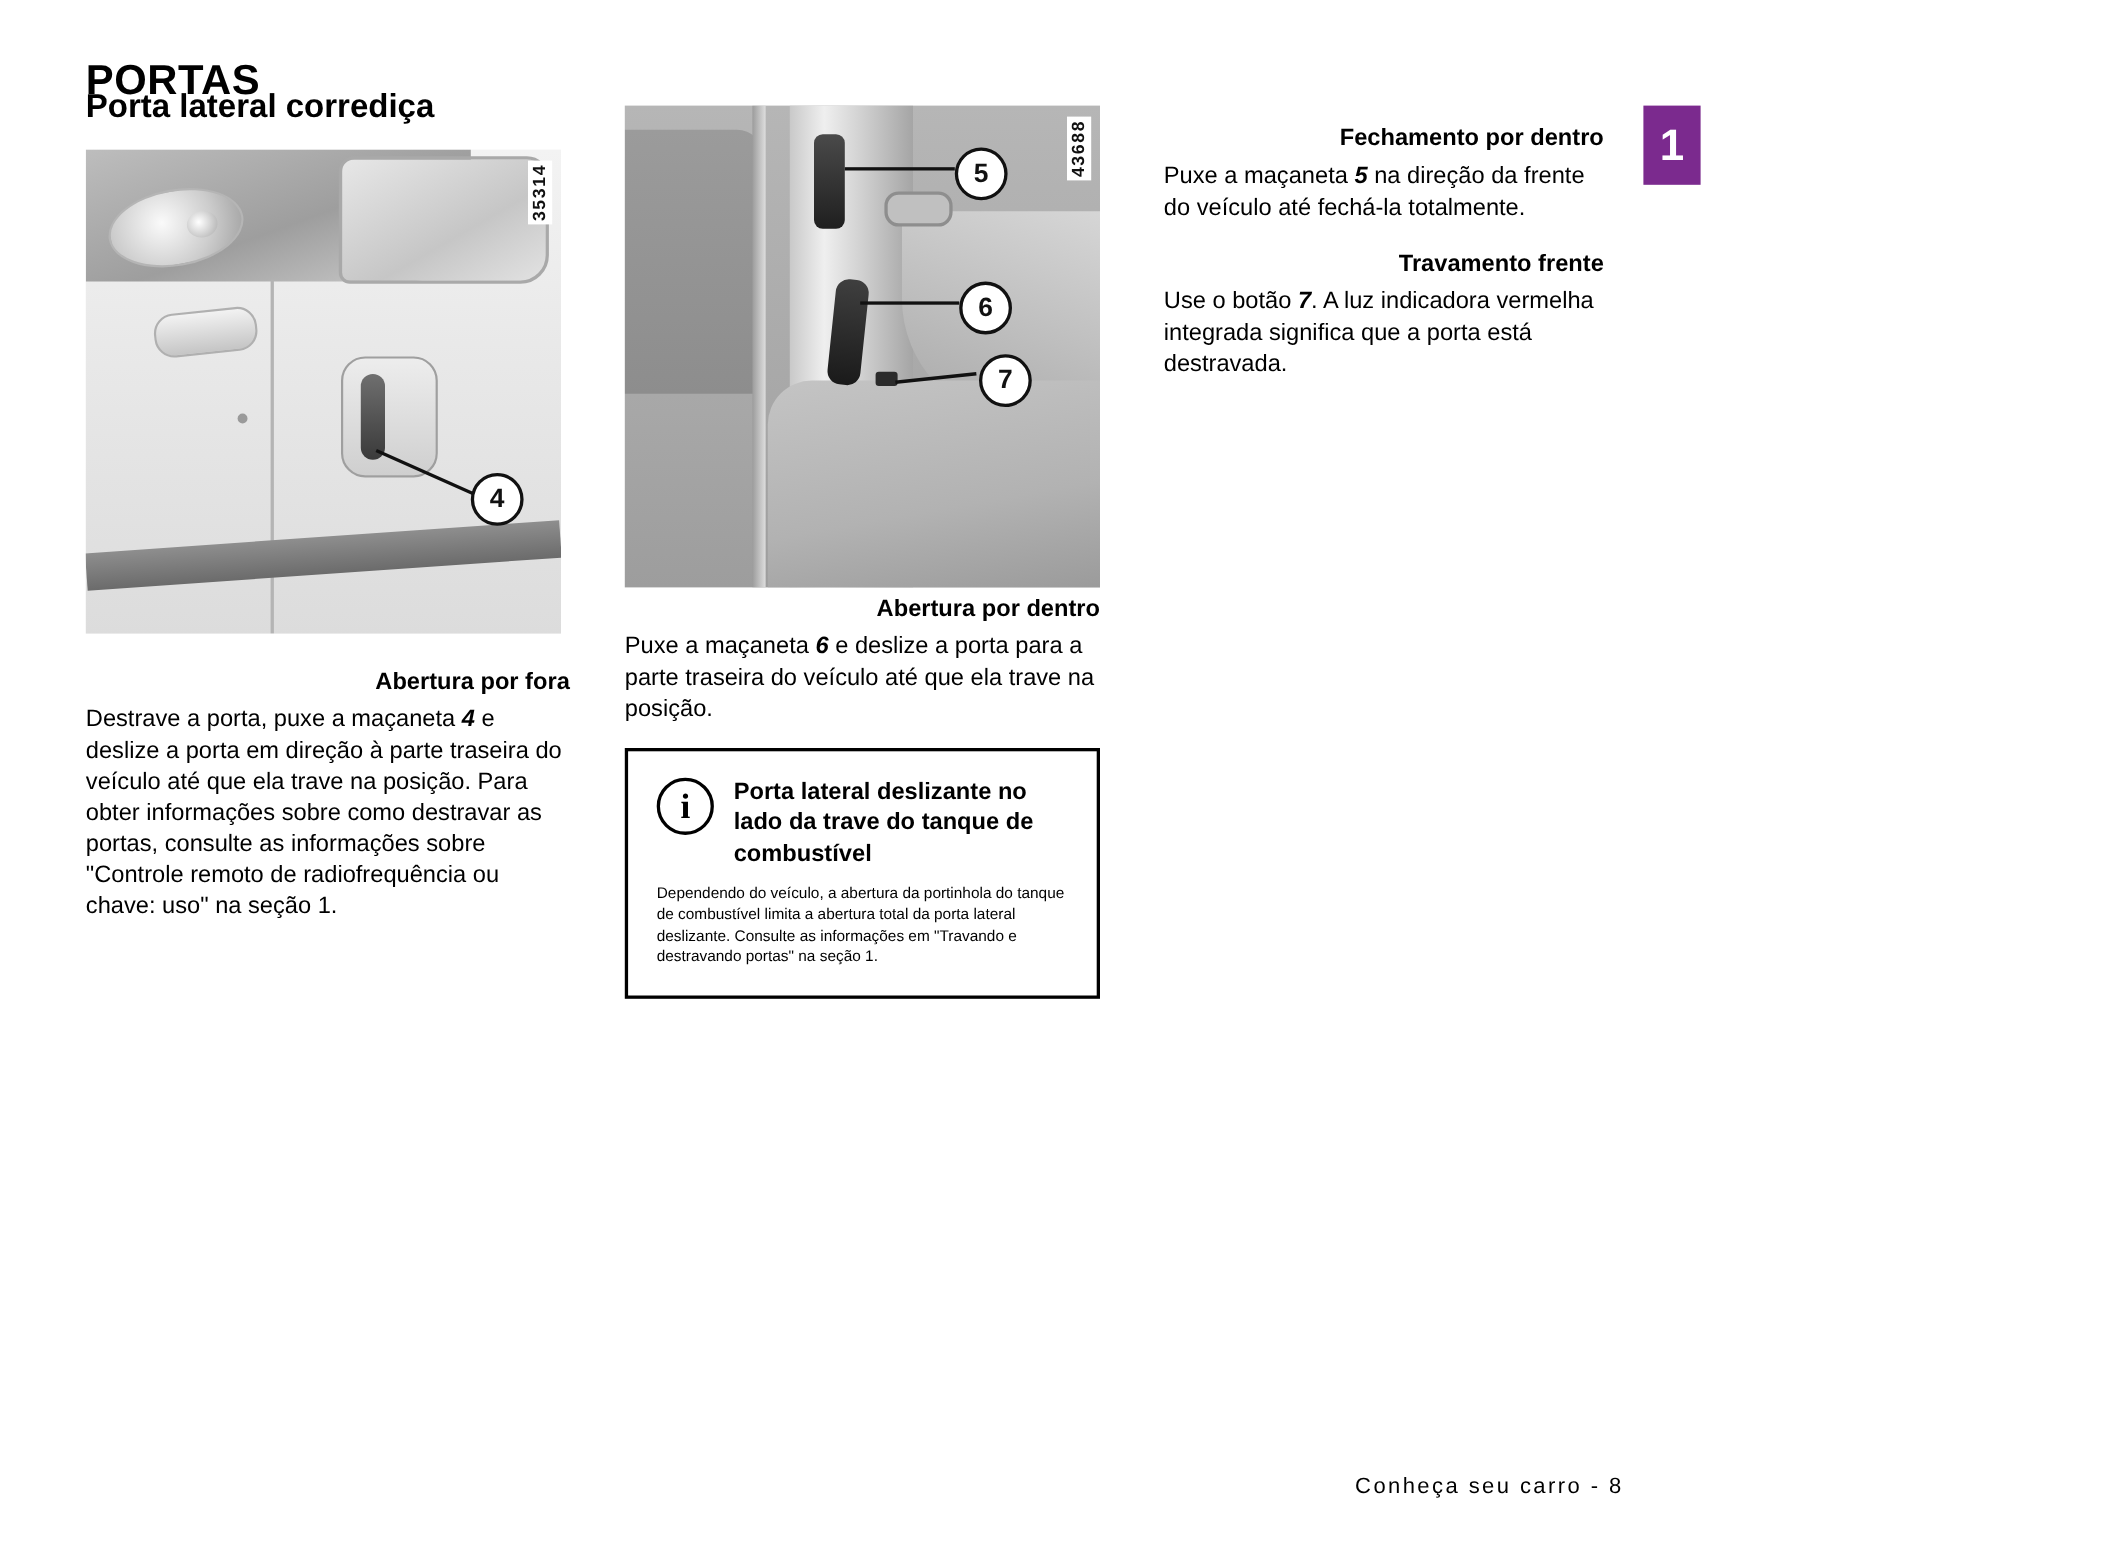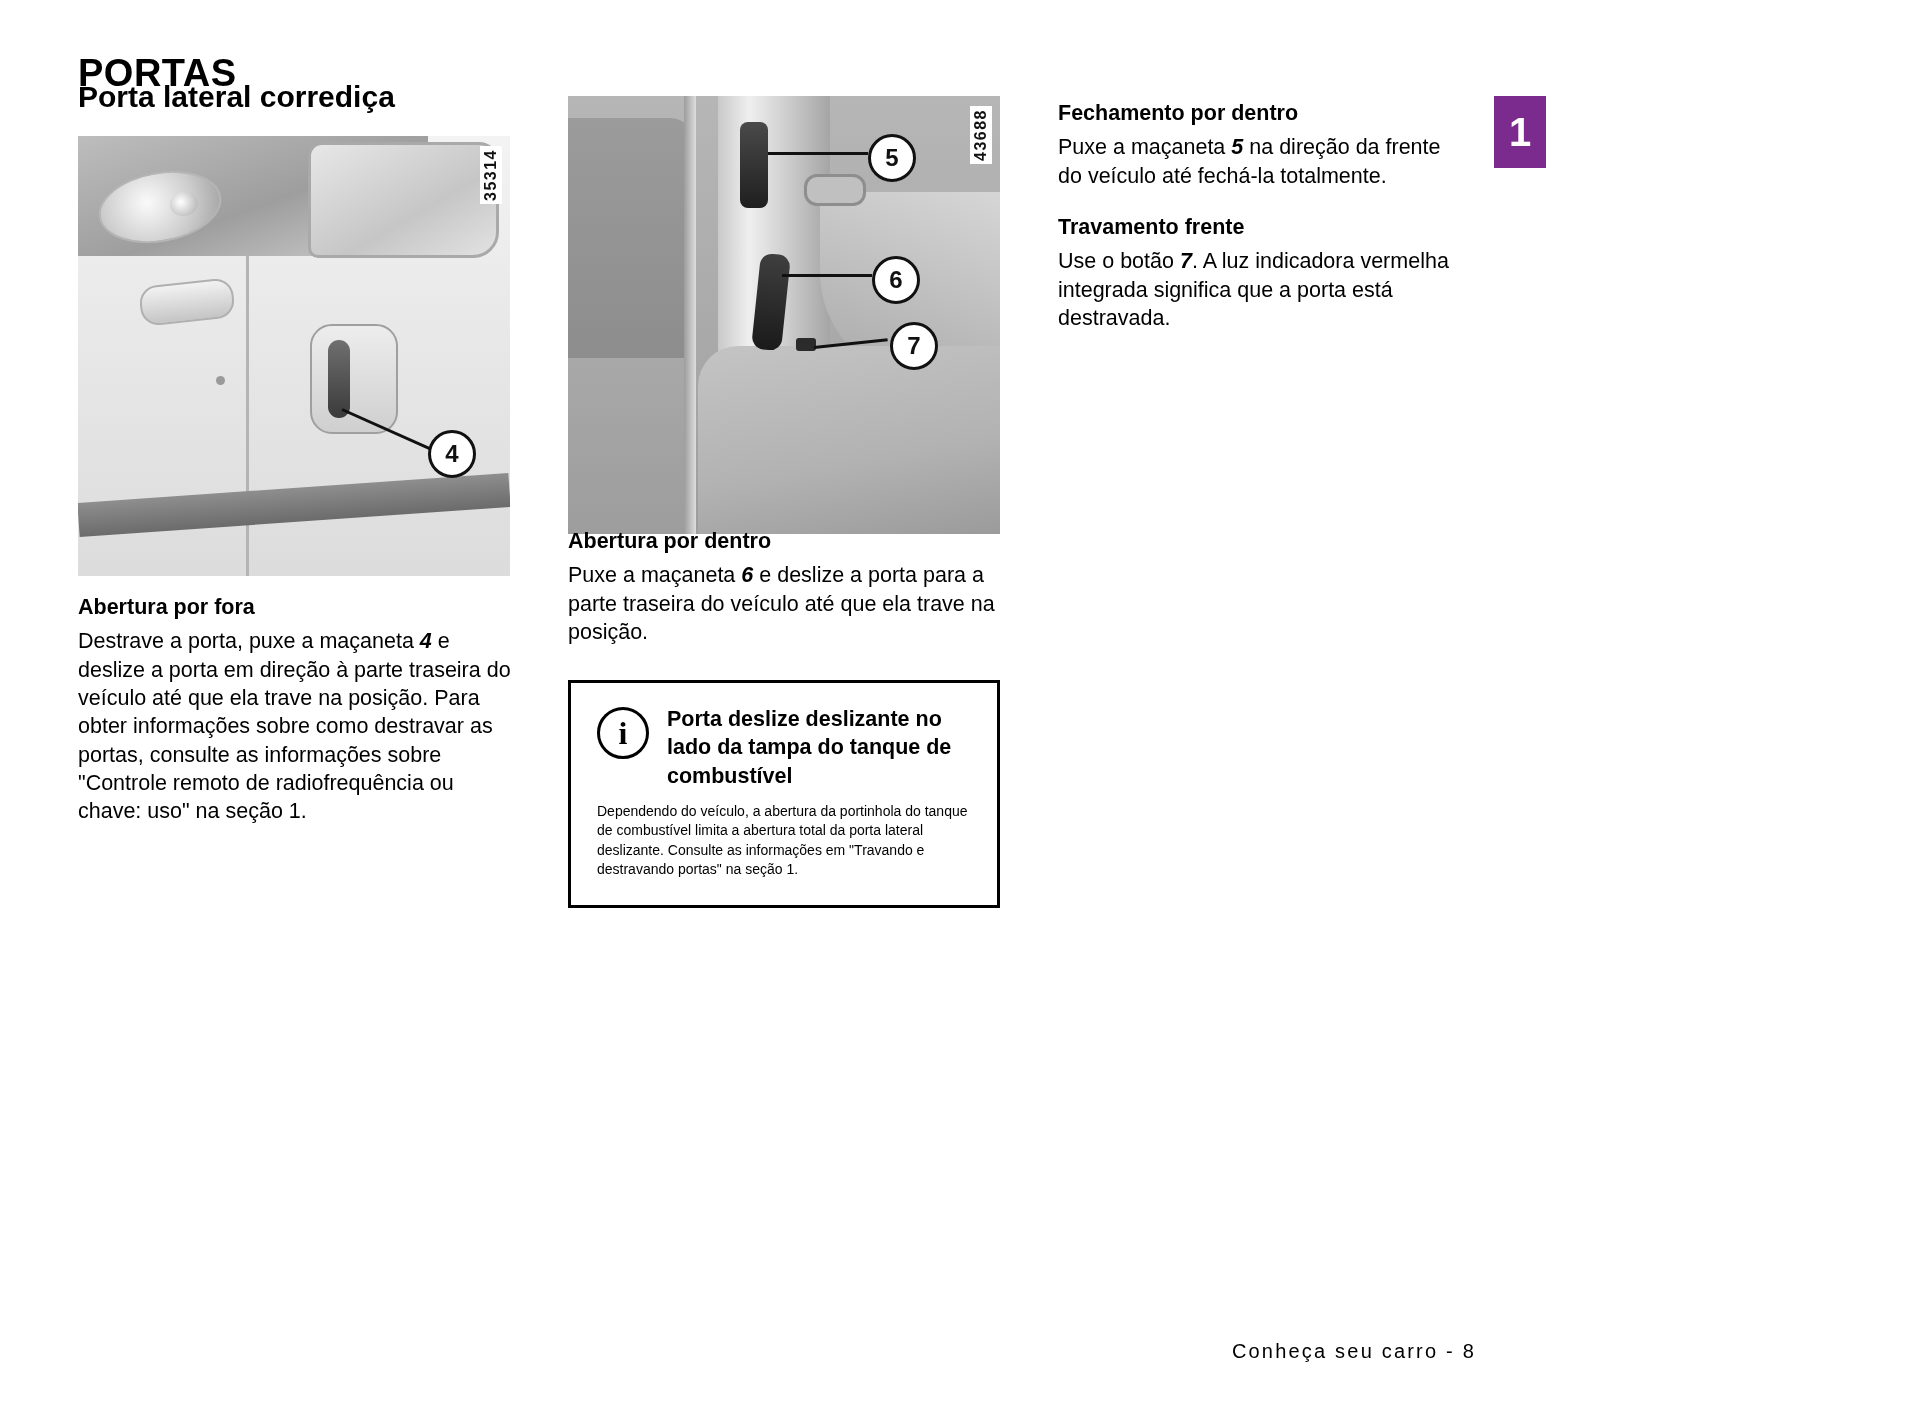--- a/index.html
+++ b/index.html
@@ -65,22 +65,23 @@
     position: absolute;
     top: 0;
   }
   .col-left  { left: 78px;   width: 440px; }
   .col-mid   { left: 568px;  width: 432px; }
   .col-right { left: 1058px; width: 400px; }
 
   h3.head {
     font-size: 21.5px;
     font-weight: bold;
-    margin: 0 0 7px 0;
+    margin: 12px 0 7px 0;
     line-height: 1.22;
+    text-align: right;
   }
   p.body {
     font-size: 21.5px;
     margin: 0 0 16px 0;
     line-height: 1.32;
   }
   p.body.tight { margin-bottom: 24px; }
   .num { font-weight: bold; font-style: italic; }
 
   
@@ -408,21 +409,21 @@
   </div>
 
   <div class="col col-mid" style="top:528px;">
     <h3 class="head">Abertura por dentro</h3>
     <p class="body">Puxe a maçaneta <span class="num">6</span> e deslize a porta para a parte traseira do veículo até que ela trave na posição.</p>
   </div>
 
   <div class="infobox">
     <div class="infobox-head">
       <div class="i-icon">i</div>
-      <div class="infobox-title">Porta deslize deslizante no lado da tampa do tanque de combustível</div>
+      <div class="infobox-title">Porta lateral deslizante no lado da trave do tanque de combustível</div>
     </div>
     <div class="infobox-body">Dependendo do veículo, a abertura da portinhola do tanque de combustível limita a abertura total da porta lateral deslizante. Consulte as informações em "Travando e destravando portas" na seção 1.</div>
   </div>
 
   <div class="col col-right" style="top:100px;">
     <h3 class="head">Fechamento por dentro</h3>
     <p class="body tight">Puxe a maçaneta <span class="num">5</span> na direção da frente do veículo até fechá-la totalmente.</p>
     <h3 class="head">Travamento frente</h3>
     <p class="body">Use o botão <span class="num">7</span>. A luz indicadora vermelha integrada significa que a porta está destravada.</p>
   </div>

